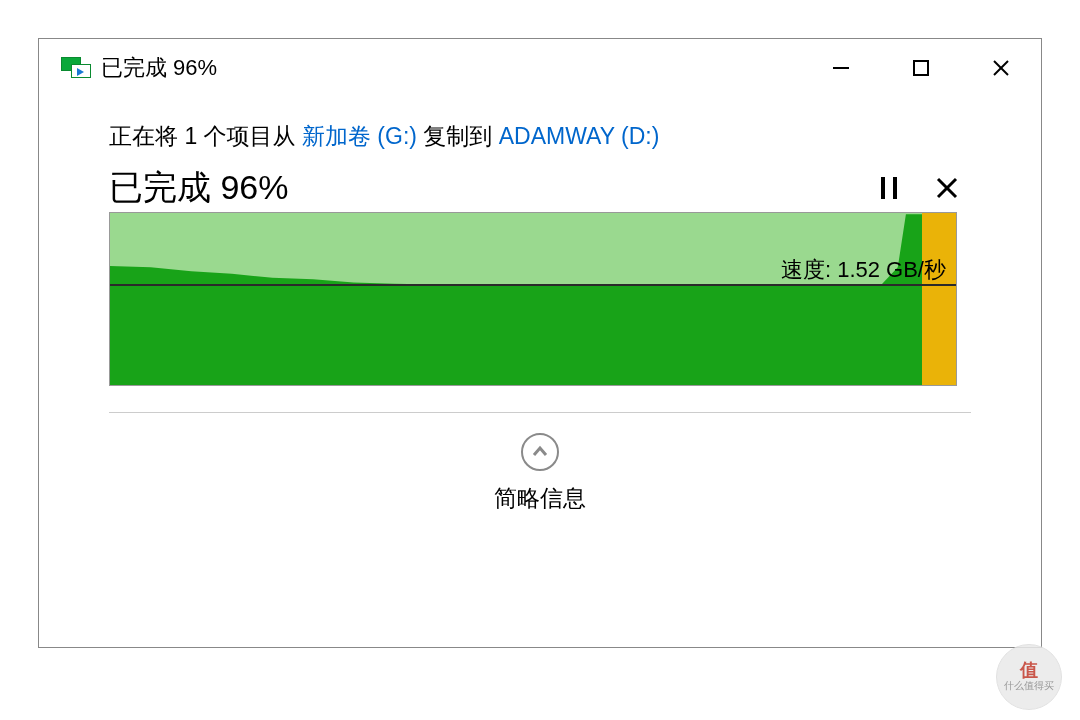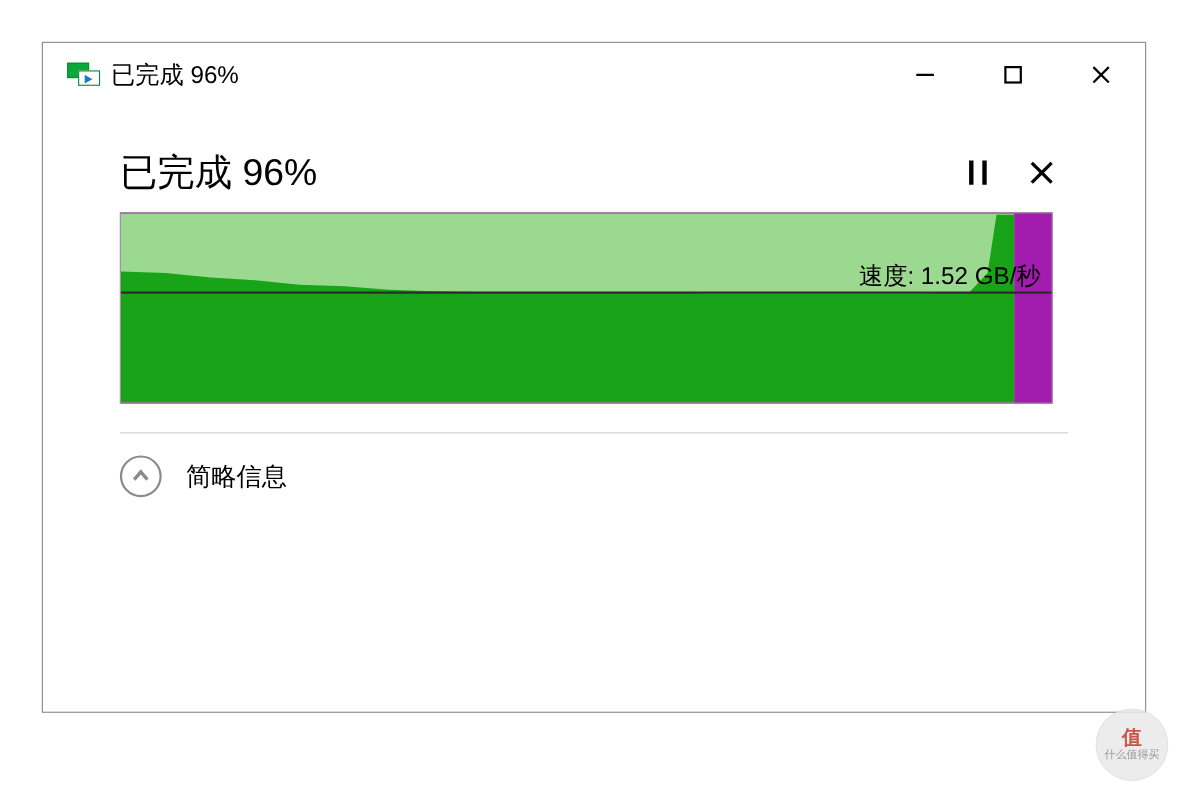--- a/index.html
+++ b/index.html
@@ -87,26 +87,26 @@
     color:#000;
     flex: 1;
   }
   .progress-row .actbtn {
     width: 48px; height:48px;
     display:flex; align-items:center; justify-content:center;
     font-size: 28px;
     margin-left: 10px;
   }
   .chart {
-    margin-top: 12px;
+    margin-top: 0;
     width: 846px;
     height: 172px;
     border: 1px solid #999;
     position: relative;
-    background: #a21caf;
+    background: #eab308;
     overflow: hidden;
     text-align: center;
   }
   .chart .fillwrap {
     position:absolute; left:0; top:0; height:100%;
   }
   .chart .lightfill {
     position:absolute; left:0; top:0; width:100%; height:100%;
     background:#9ad98f;
   }
@@ -125,22 +125,23 @@
     color:#000;
   }
   .divider {
     margin-top: 26px;
     border-top: 1px solid #ccc;
   }
   .footer {
     margin-top: 20px;
     display:flex;
     align-items:center;
-    gap: 22px;
+    gap: 12px;
     font-size: 23px;
+    flex-direction: column;
   }
   .chevcircle {
     width:34px; height:34px;
     border:2px solid #8a8a8a;
     border-radius:50%;
     display:flex; align-items:center; justify-content:center;
   }
   .chevcircle svg { stroke:#8a8a8a; stroke-width:3; fill:none; }
 
   .watermark {
@@ -183,20 +184,23 @@
         <svg width="20" height="20">
             <line x1="3" y1="3" x2="17" y2="17"></line>
             <line x1="17" y1="3" x2="3" y2="17"></line>
           </svg>
       </div>
     </div>
   </div>
 
   <div class="content">
 
+    <div class="srcline">
+      <span>正在将 1 个项目从 </span><span class="link">新加卷 (G:)</span><span> 复制到 </span><span class="link">ADAMWAY (D:)</span>
+    </div>
 
     <div class="progress-row">
       <div class="big">已完成 96%</div>
       <div class="actbtn">
         <svg width="22" height="26">
             <line x1="5" y1="2" x2="5" y2="24" stroke="#000" stroke-width="4"></line>
             <line x1="17" y1="2" x2="17" y2="24" stroke="#000" stroke-width="4"></line>
           </svg>
       </div>
       <div class="actbtn">

